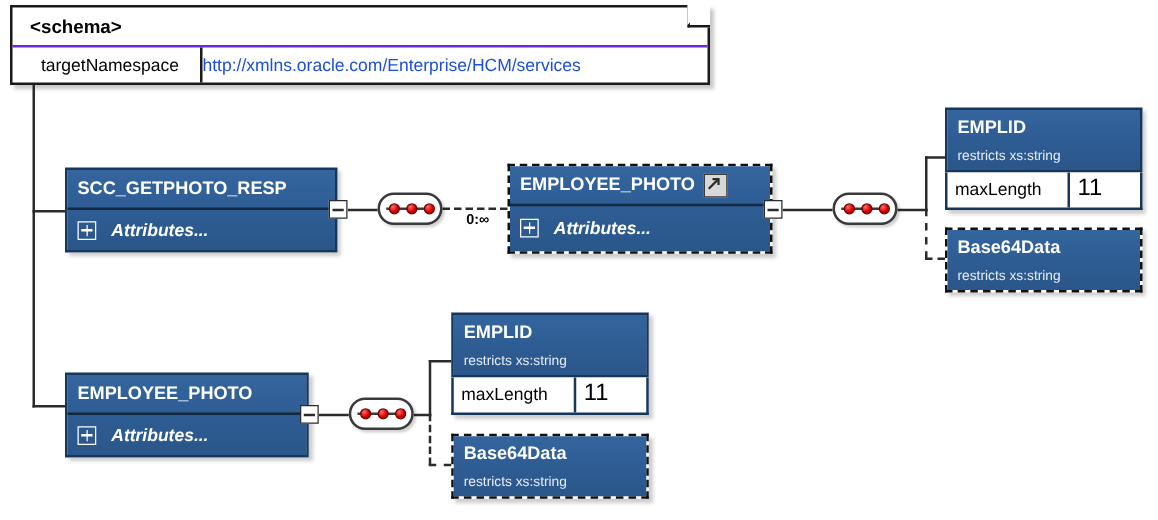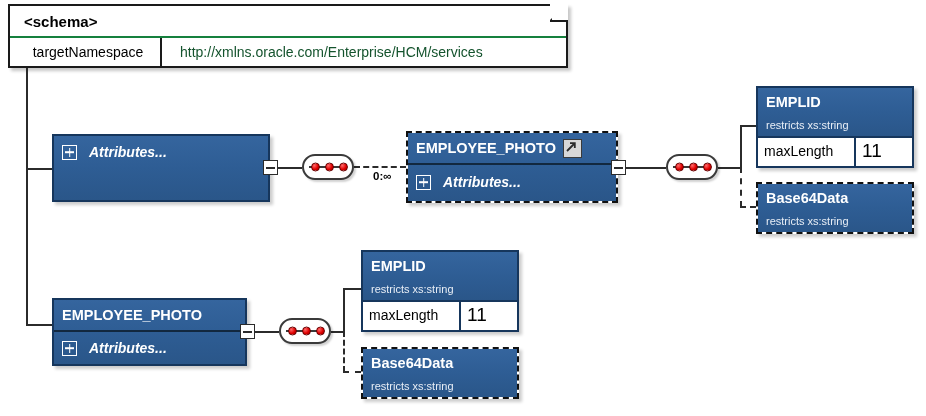--- a/index.html
+++ b/index.html
@@ -4,25 +4,25 @@
 <style>
   html,body{margin:0;padding:0;background:#ffffff;}
   body{width:926px;height:416px;font-family:"Liberation Sans",sans-serif;overflow:hidden;}
   #stage{position:relative;width:926px;height:416px;}
 
   
   .schema-box{position:absolute;left:8px;top:4px;width:560px;height:64px;
     background:#ffffff;border:2px solid #1a1a1a;box-sizing:border-box;
     box-shadow:3px 3px 3px rgba(0,0,0,.22);}
   .schema-title{height:32px;line-height:32px;padding-left:14px;
-    font-size:15px;font-weight:bold;color:#000;border-bottom:2px solid #15803d;box-sizing:border-box;}
+    font-size:15px;font-weight:bold;color:#000;border-bottom:2px solid #6d28d9;box-sizing:border-box;}
   .schema-row{display:flex;height:28px;}
   .schema-key{width:152px;line-height:28px;padding-left:6px;font-size:14px;color:#000;
     border-right:2px solid #1a1a1a;box-sizing:border-box;white-space:nowrap;text-align:center;}
-  .schema-val{flex:1;line-height:28px;padding-left:18px;font-size:14px;color:#14532d;white-space:nowrap;}
+  .schema-val{flex:1;line-height:28px;padding-left:0;font-size:14px;color:#1d4ed8;white-space:nowrap;}
   .fold{position:absolute;right:-2px;top:-2px;width:18px;height:18px;
     background:#ffffff;border-left:2px solid #1a1a1a;border-bottom:2px solid #1a1a1a;
     box-sizing:border-box;
     transform:none;}
   .fold:after{content:"";position:absolute;left:-2px;top:-2px;width:0;height:0;
     border-left:18px solid #ffffff;border-bottom:18px solid transparent;}
 
   
   .node{position:absolute;box-sizing:border-box;
     background:linear-gradient(180deg,#35659e 0%,#2e5d94 50%,#2a5689 100%);
@@ -97,20 +97,21 @@
       <div class="schema-val">http://xmlns.oracle.com/Enterprise/HCM/services</div>
     </div>
   </div>
 
   <div class="ln lnv" style="left:26px;top:68px;height:258px;"></div>
   <div class="ln lnh" style="left:26px;top:168px;width:26px;"></div>
   <div class="ln lnh" style="left:26px;top:324px;width:26px;"></div>
 
   <div class="node solid" style="left:52px;top:134px;width:218px;height:68px;">
     <div class="inner">
+      <div class="nhead withsep" style="height:32px;">SCC_GETPHOTO_RESP</div>
       <div class="nbody" style="height:32px;">
         <span class="plusbox"></span>
         <span class="attr-txt">Attributes...</span>
       </div>
     </div>
   </div>
   <div class="minus" style="left:263px;top:160px;"></div>
   <div class="ln lnh" style="left:278px;top:167px;width:24px;"></div>
 
   <div class="seq" style="left:302px;top:154px;">

